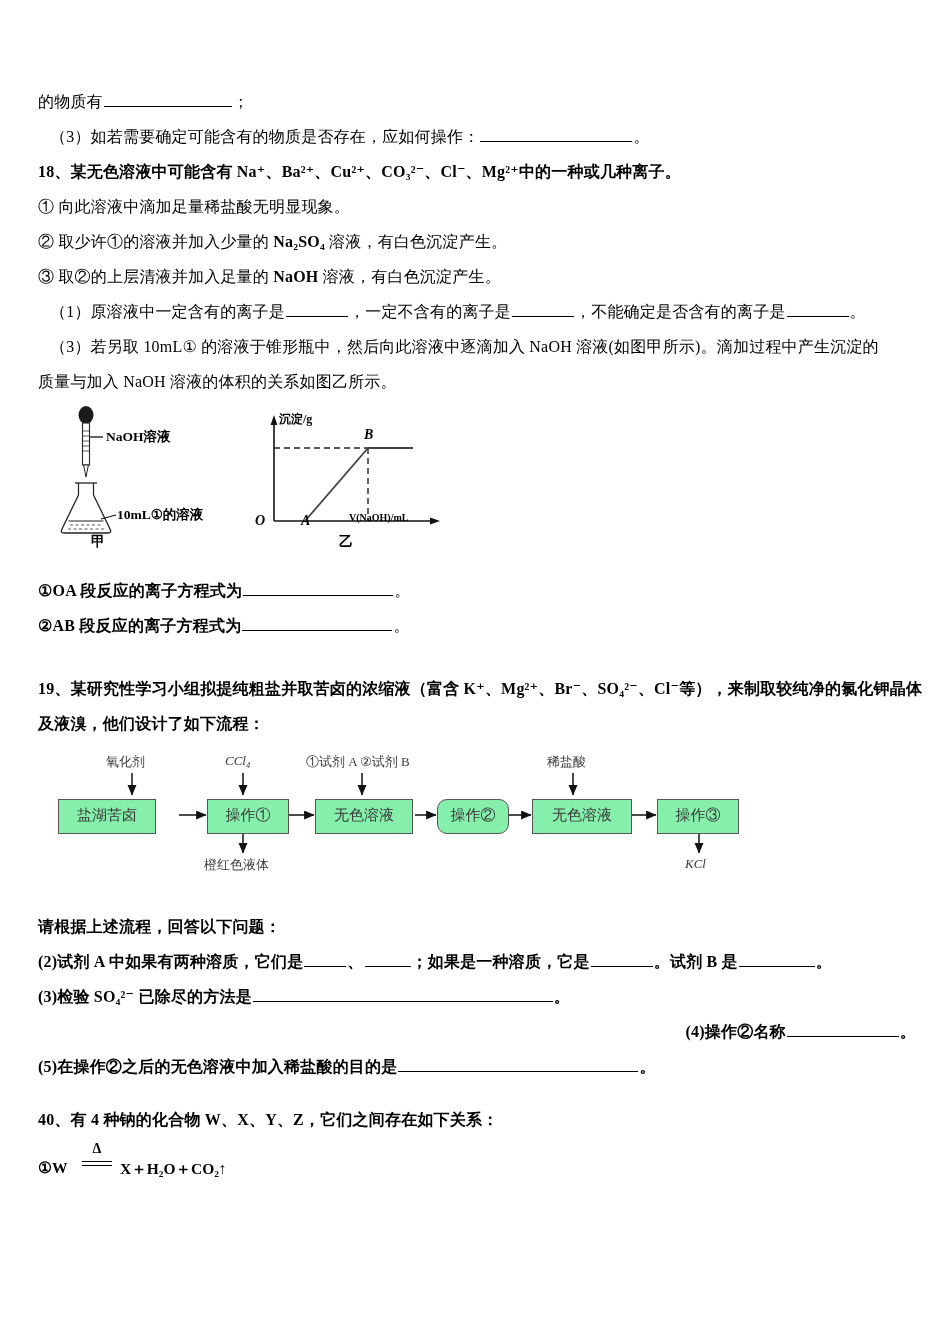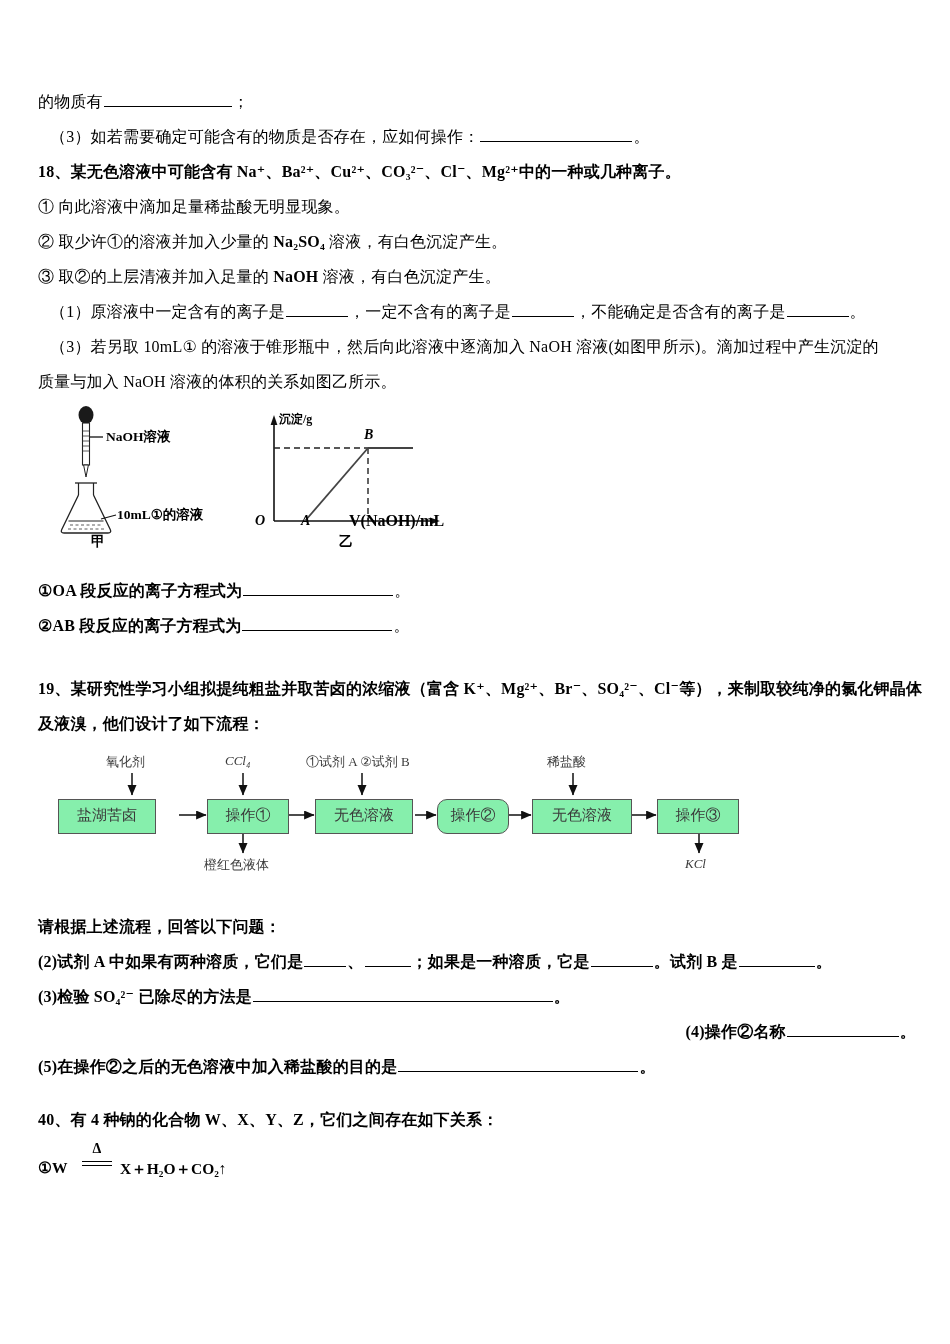--- a/index.html
+++ b/index.html
@@ -187,21 +187,21 @@
           <line x1="118" y1="43" x2="118" y2="116" stroke="#222" stroke-width="1.4" stroke-dasharray="6,4"></line>
 
           <line x1="55" y1="116" x2="118" y2="43" stroke="#444" stroke-width="1.8"></line>
 
           <line x1="118" y1="43" x2="163" y2="43" stroke="#444" stroke-width="1.8"></line>
         </svg>
         <div style="position:absolute; left:29px; top:6px; font-size:12px; font-weight:bold;">沉淀/g</div>
         <div style="position:absolute; left:5px; top:108px; font-size:14px; font-weight:bold; font-style:italic;">O</div>
         <div style="position:absolute; left:51px; top:108px; font-size:14px; font-weight:bold; font-style:italic;">A</div>
         <div style="position:absolute; left:114px; top:22px; font-size:14px; font-weight:bold; font-style:italic;">B</div>
-        <div style="position:absolute; left:99px; top:107px; font-size:16px; font-weight:bold;">V(NaOH)/mL</div>
+        <div style="position:absolute; left:99px; top:107px; font-size:10px; font-weight:bold;">V(NaOH)/mL</div>
         <div class="fig-caption" style="left:72px; top:128px; width:48px;">乙</div>
       </div>
     </div>
 
     <div class="line" style="margin-top:8px;">
       <span class="b">①OA 段反应的离子方程式为</span><span class="blank" style="width:150px"></span><span>。</span>
     </div>
     <div class="line">
       <span class="b">②AB 段反应的离子方程式为</span><span class="blank" style="width:150px"></span><span>。</span>
     </div>

